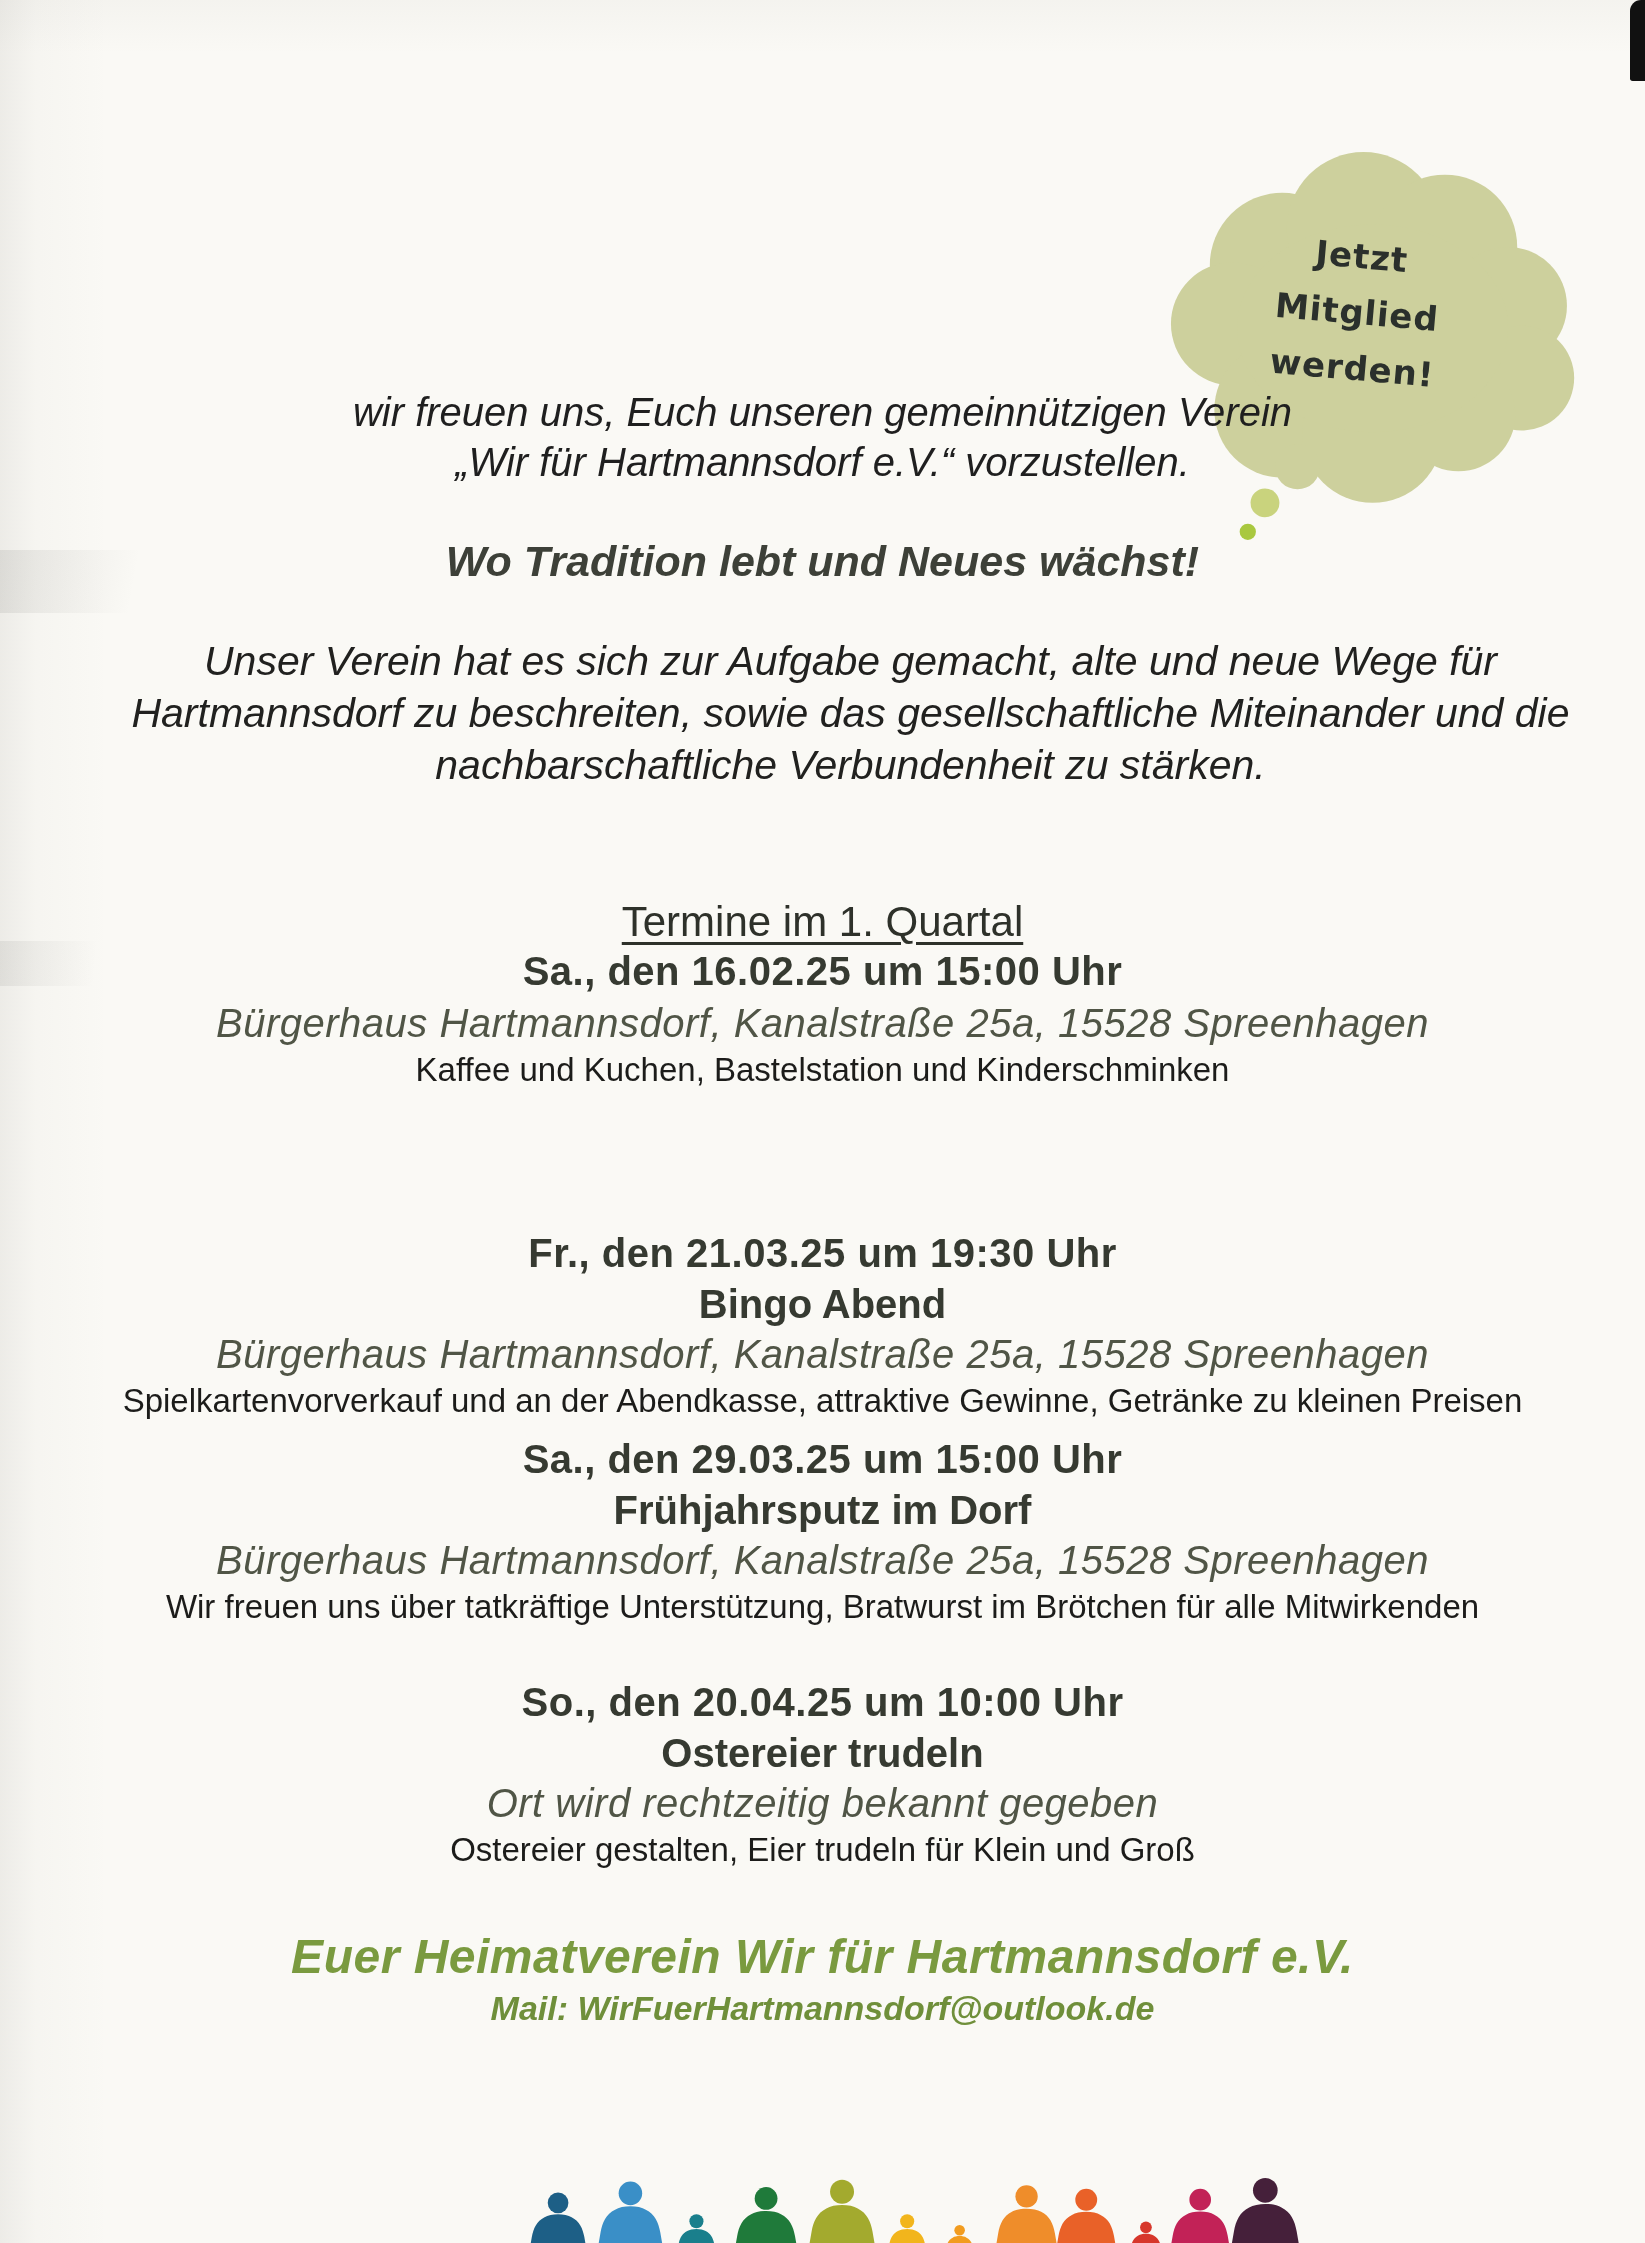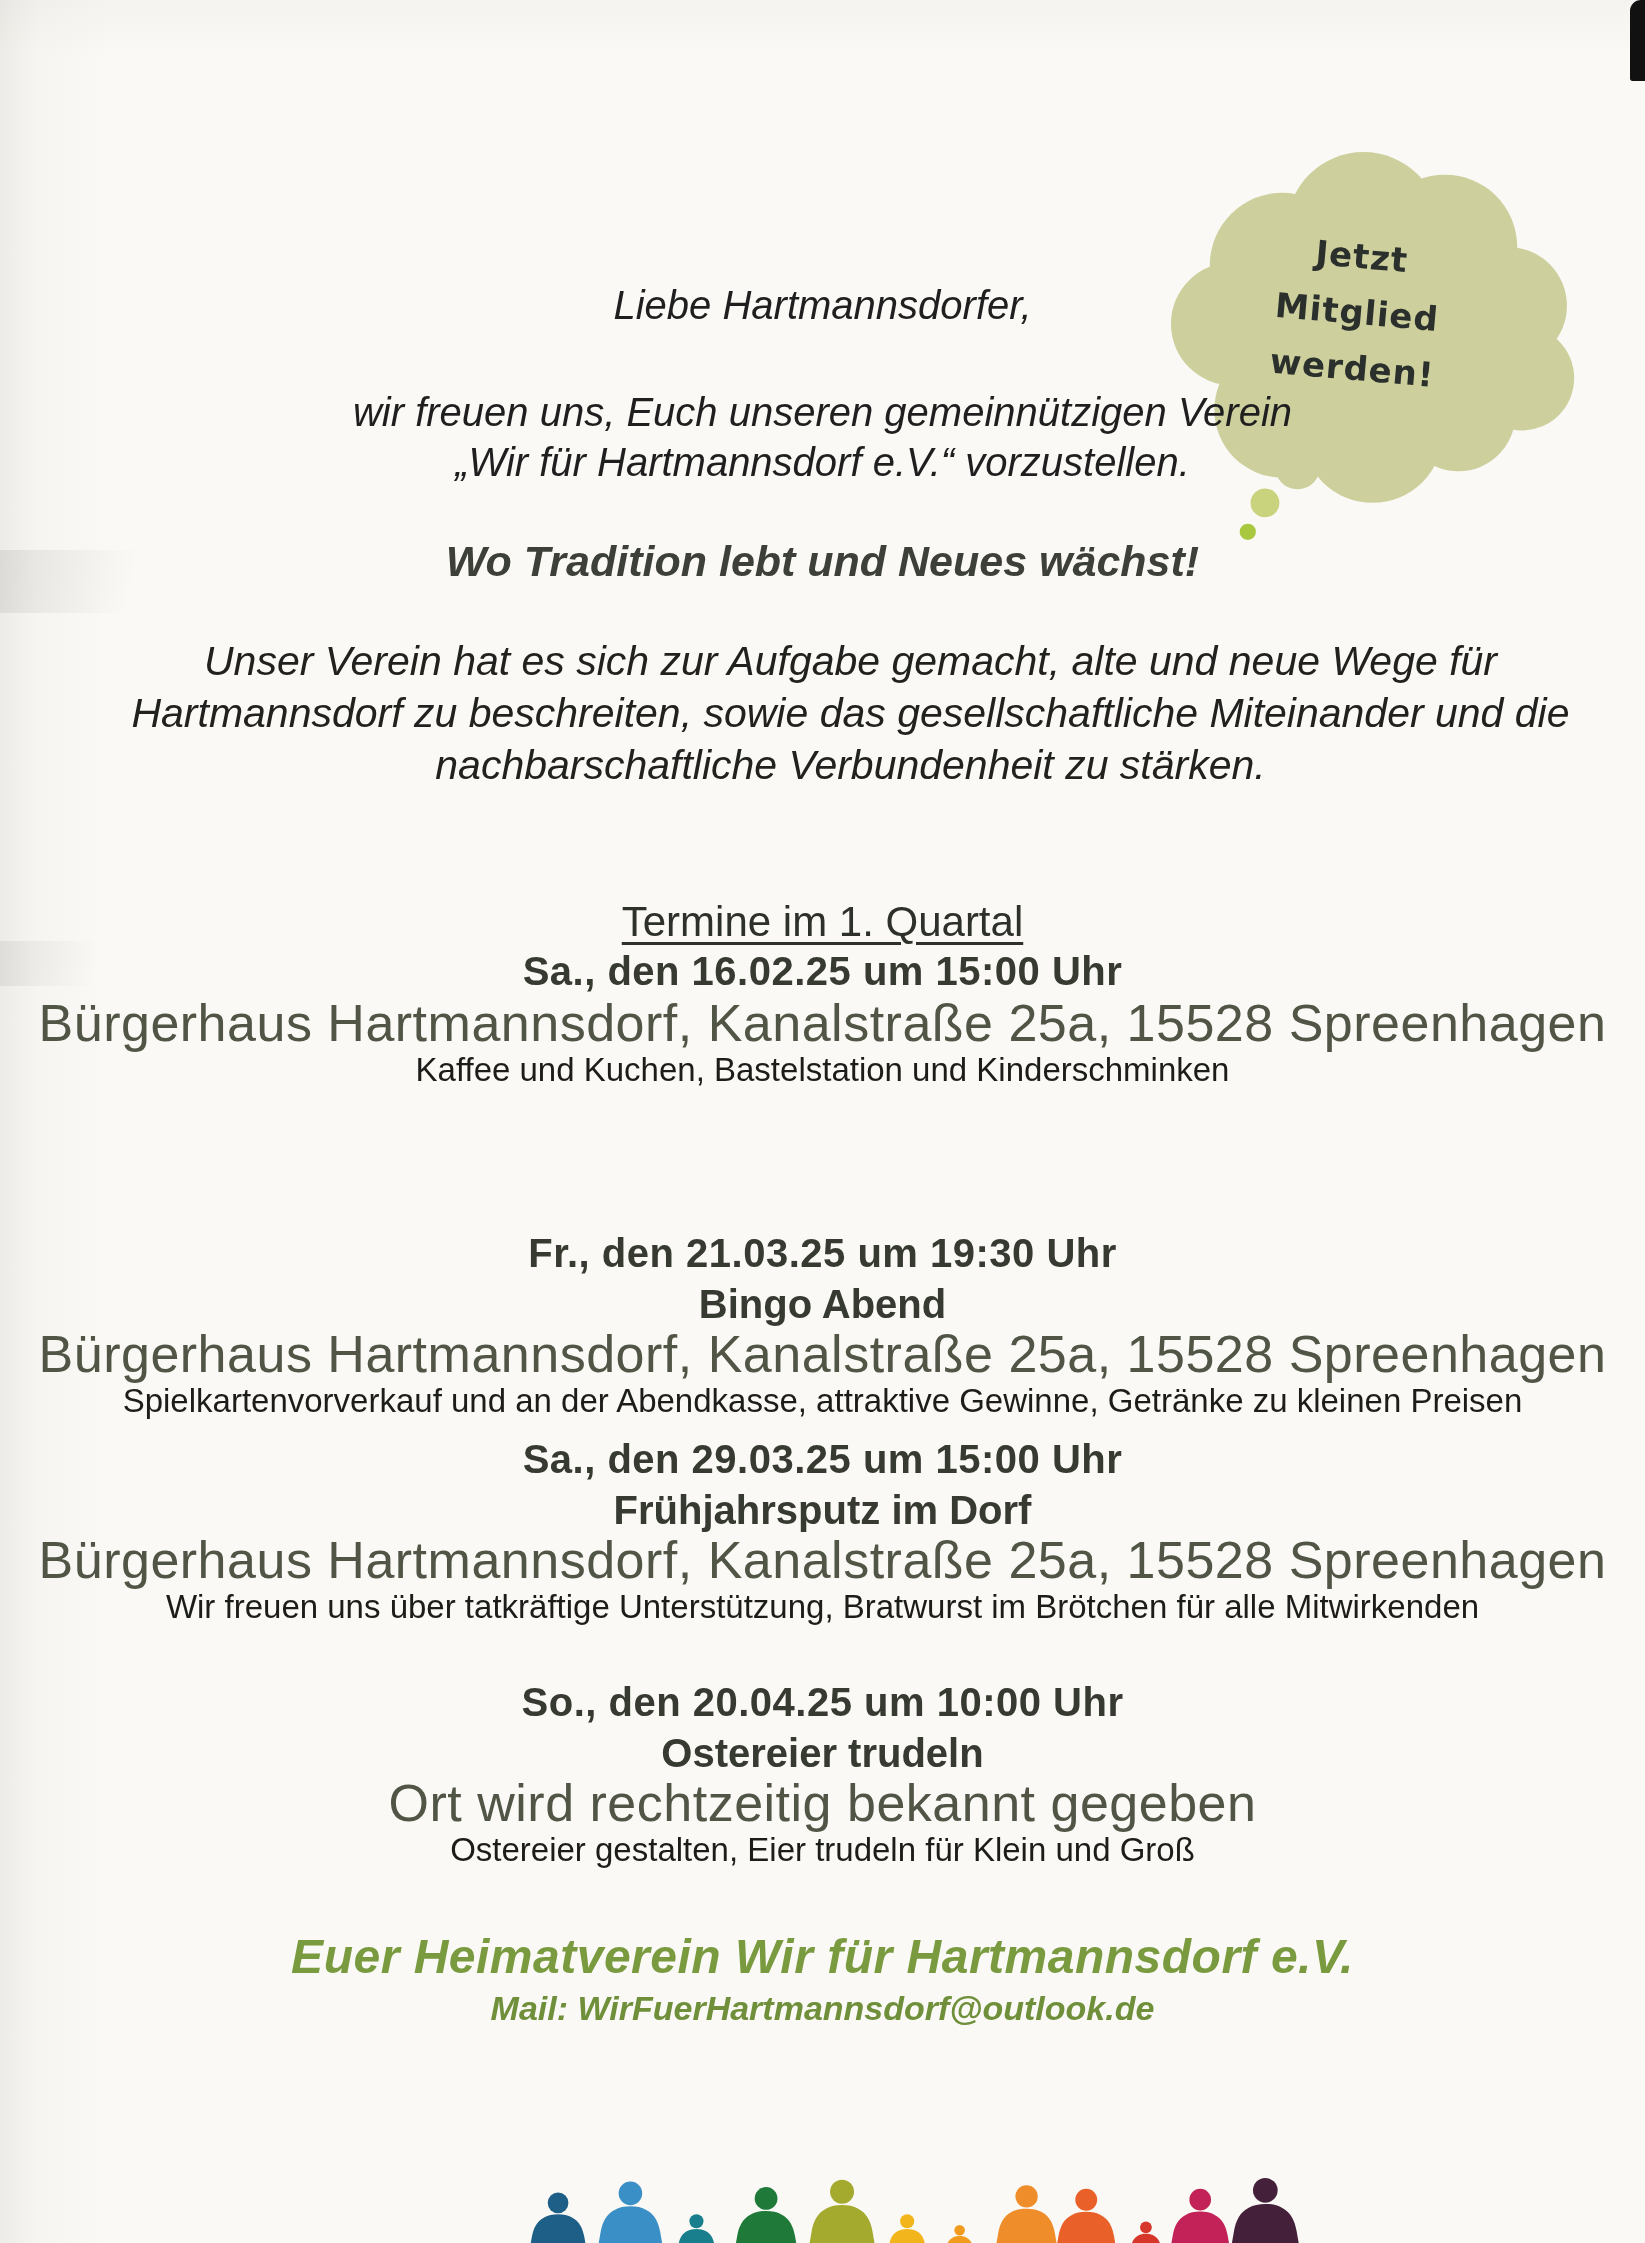--- a/index.html
+++ b/index.html
@@ -37,21 +37,21 @@
   .intro{top:387px;font-size:40px;font-style:italic;line-height:50px;color:#1f1f1f;}
   .slogan{top:536px;font-size:43px;font-style:italic;font-weight:bold;line-height:51px;color:#3d4038;}
   .mission{top:635px;font-size:41px;font-style:italic;line-height:52px;color:#21211f;padding-left:28px;}
   .mission .inner{display:inline-block;max-width:1502px;}
   .sched-head{top:896px;font-size:42px;line-height:51px;color:#2e312a;}
   .sched-head span{text-decoration:underline;text-decoration-thickness:2.7px;text-underline-offset:6.3px;}
   .event{position:absolute;left:0;width:100%;text-align:center;z-index:3;}
   .ev1{top:944px;} .ev2{top:1190px;margin-top:36px;} .ev3{top:1432px;} .ev4{top:1675px;}
   .event-date{font-size:40px;font-weight:bold;line-height:54px;color:#363a31;letter-spacing:0.5px;}
   .event-title{font-size:40px;font-weight:bold;line-height:49px;color:#363a31;}
-  .event-location{font-size:52px;line-height:51px;color:#505546;letter-spacing:0.5px;}
+  .event-location{font-size:40px;line-height:51px;color:#505546;letter-spacing:0.5px;font-style:italic;}
   .event-details{font-size:33px;line-height:42px;color:#1c1c1a;}
   .signature{top:1928px;font-size:48px;font-weight:bold;font-style:italic;line-height:58px;color:#7a9a3f;letter-spacing:0.5px;}
   .mail{top:1987px;font-size:34px;font-weight:bold;font-style:italic;line-height:43px;color:#6f8f3a;}
   .people{position:absolute;left:502px;bottom:0;width:823px;height:65px;z-index:2;}
   .people svg{display:block;width:823px;height:65px;}
 </style>
 </head>
 <body>
 
 <div class="page">
@@ -76,21 +76,20 @@
       <circle class="tail-mid" cx="136" cy="408" r="16" fill="#c9d37d"></circle>
       <circle class="tail-tip" cx="117" cy="440" r="9" fill="#a9c83f"></circle>
     </g>
   </svg>
   <div class="bubble-text">
     <div>Jetzt</div>
     <div>Mitglied</div>
     <div>werden!</div>
   </div>
 
-  <div class="line greeting">Liebe Hartmannsdorfer,</div>
 
   <div class="line intro">
     <div>wir freuen uns, Euch unseren gemeinnützigen Verein</div>
     <div>„Wir für Hartmannsdorf e.V.“ vorzustellen.</div>
   </div>
 
   <div class="line slogan">Wo Tradition lebt und Neues wächst!</div>
 
   <div class="line mission">
     <span class="inner">Unser Verein hat es sich zur Aufgabe gemacht, alte und neue Wege für Hartmannsdorf zu beschreiten, sowie das gesellschaftliche Miteinander und die nachbarschaftliche Verbundenheit zu stärken.</span>

